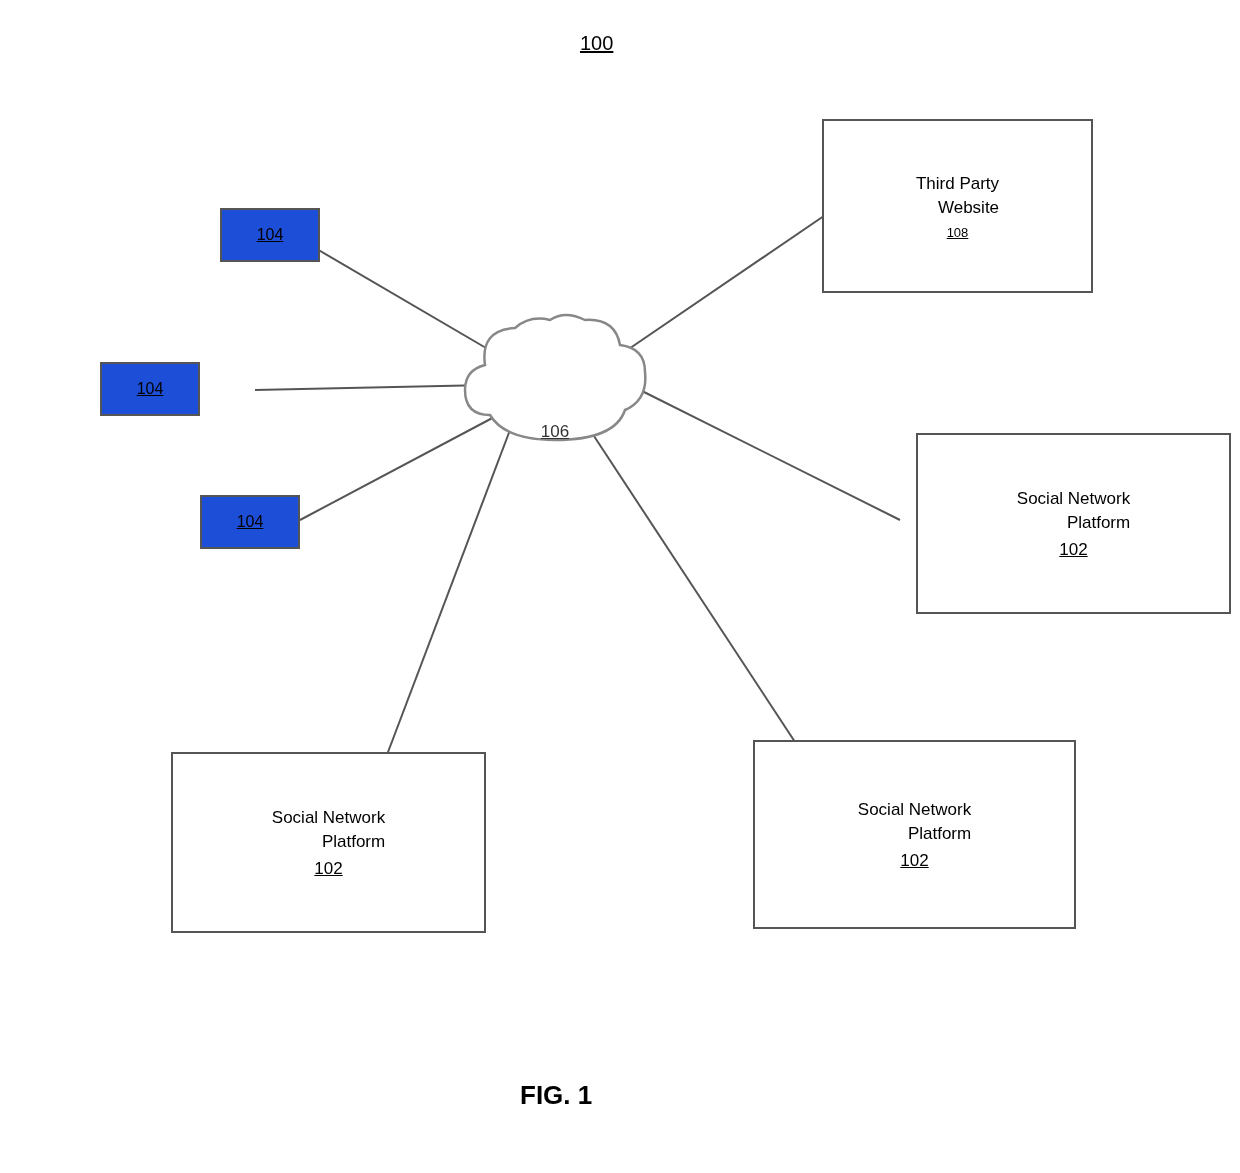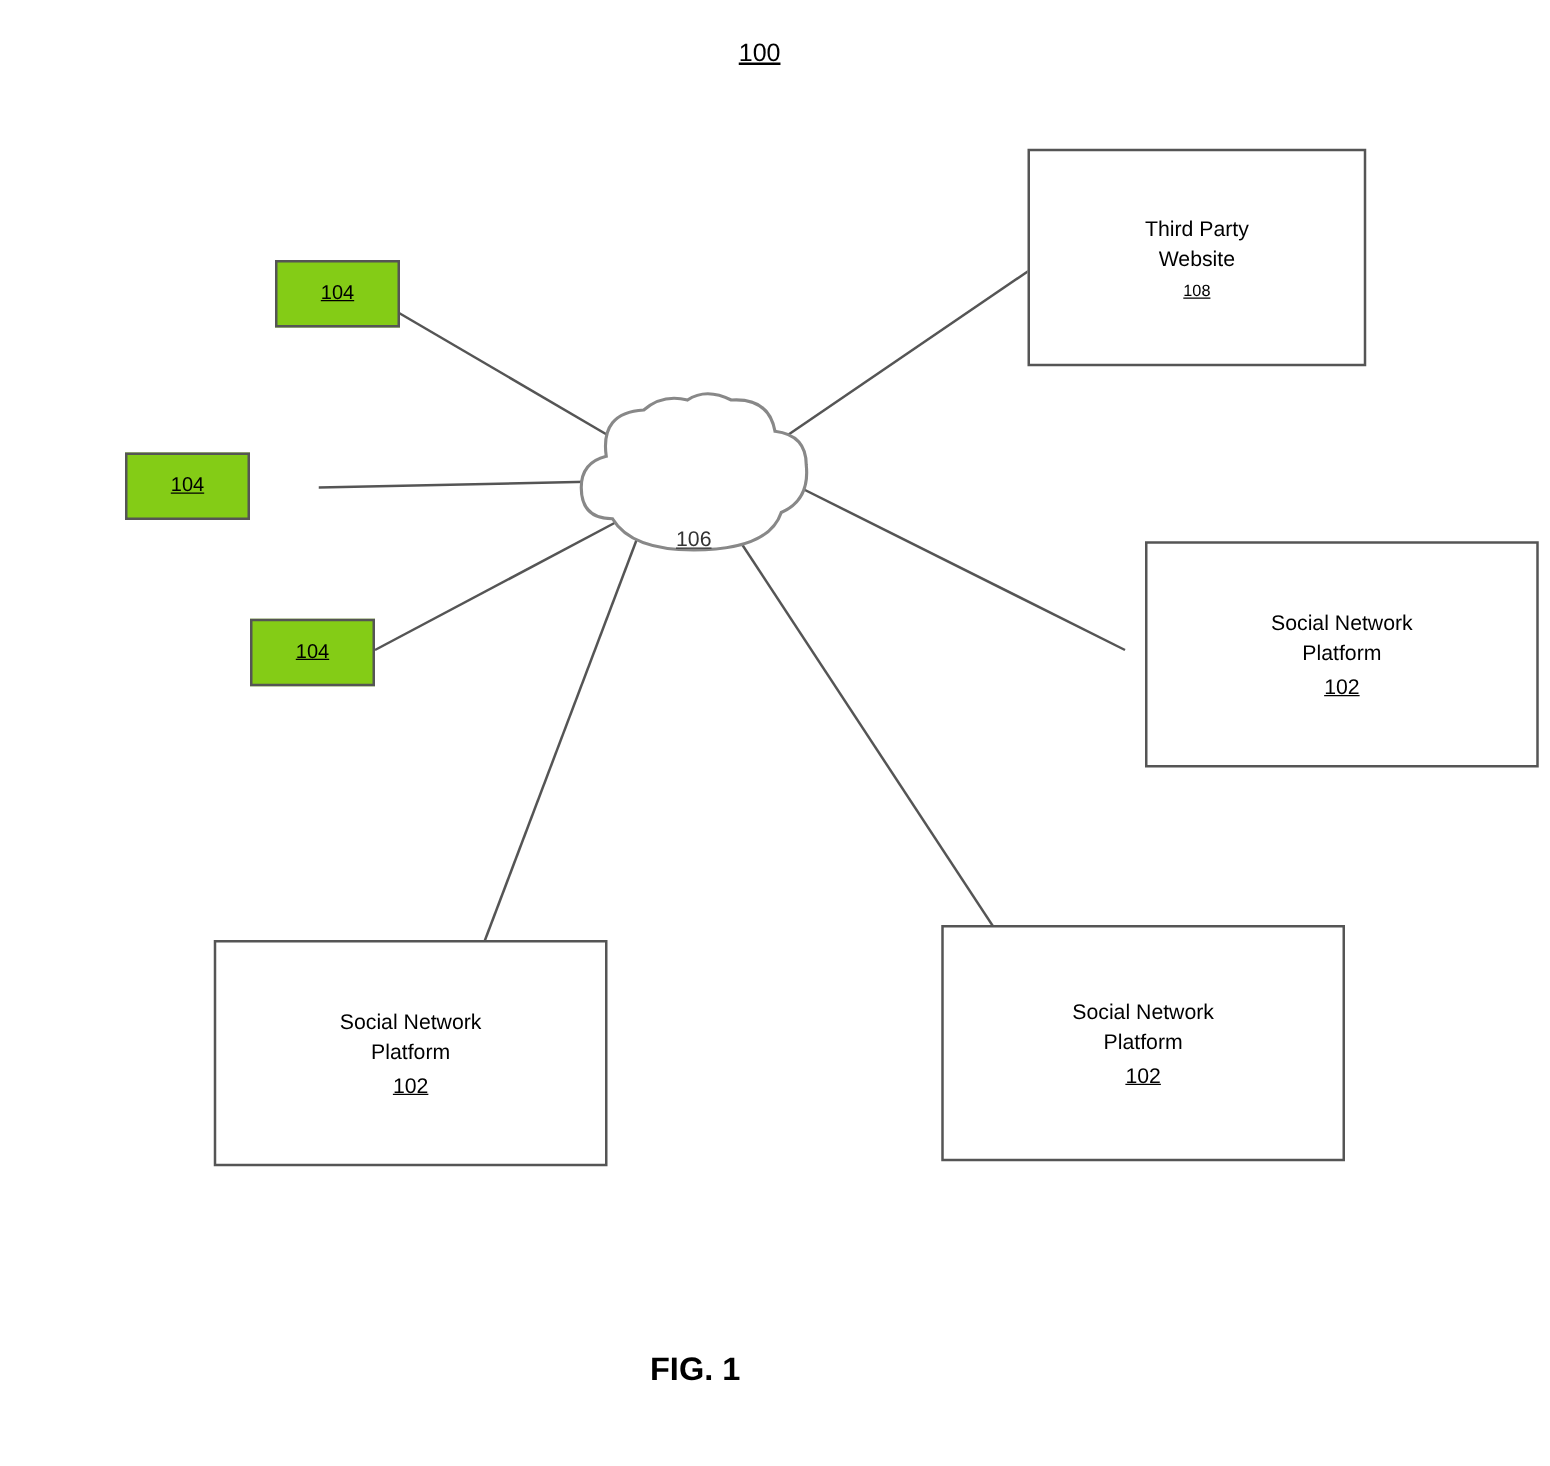--- a/index.html
+++ b/index.html
@@ -24,27 +24,27 @@
       left: 0;
       width: 1240px;
       height: 1173px;
       pointer-events: none;
     }
 
     .box-node {
       border: 2px solid #555;
       background: #fff;
       padding: 10px 22px;
-      text-align: center;
+      text-align: right;
       position: absolute;
     }
 
     .small-box {
       border: 2px solid #555;
-      background: #84cc16;
+      background: #1d4ed8;
       padding: 6px 12px;
       text-align: left;
       position: absolute;
       font-size: 15px;
     }
 
     .fig-label {
       position: absolute;
       font-size: 26px;
       font-weight: bold;
@@ -74,21 +74,21 @@
 
     <line x1="510" y1="430" x2="385" y2="760" stroke="#555" stroke-width="2"></line>
 
     <line x1="498" y1="355" x2="310" y2="245" stroke="#555" stroke-width="2"></line>
 
     <line x1="488" y1="385" x2="255" y2="390" stroke="#555" stroke-width="2"></line>
 
     <line x1="498" y1="415" x2="300" y2="520" stroke="#555" stroke-width="2"></line>
   </svg>
 
-  <div class="diagram-title" style="left: 580px; top: 32px; margin-left: 11px;">100</div>
+  <div class="diagram-title" style="left: 580px; top: 32px;">100</div>
 
   <div style="position:absolute; left: 450px; top: 310px; width: 210px; height: 150px;">
     <svg viewBox="0 0 210 150" width="210" height="150">
 
       <path d="M 105 130
                Q 55 130 40 105
                Q 15 105 15 80
                Q 15 60 35 55
                Q 30 20 65 18
                Q 80 5 100 10

